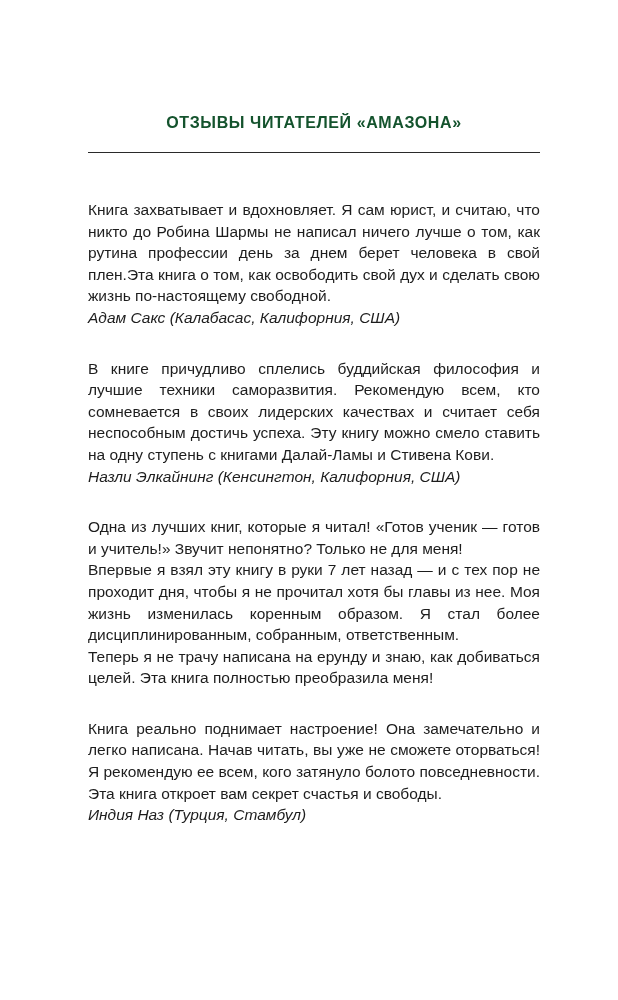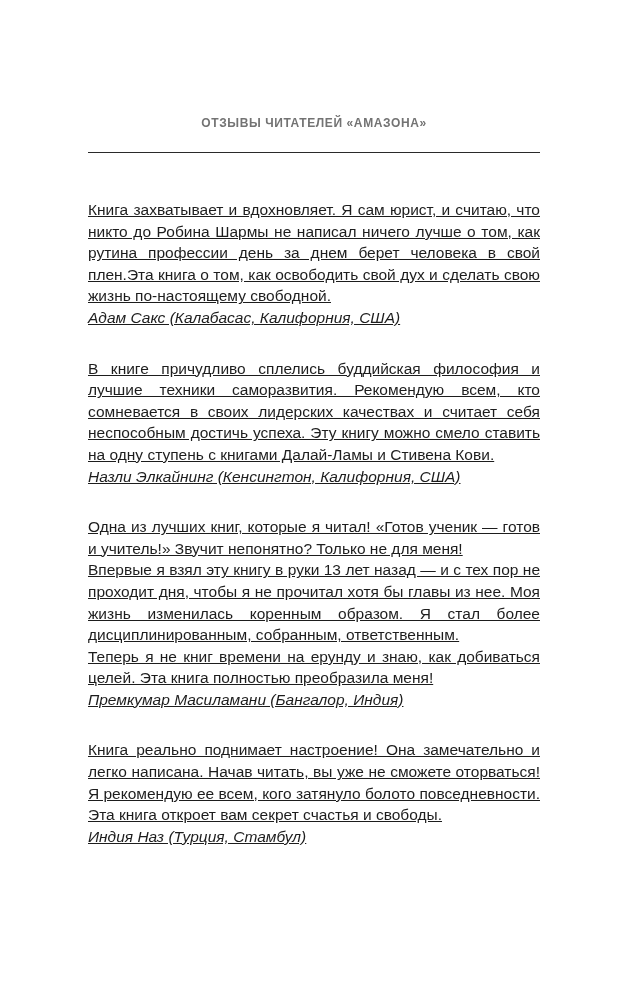--- a/index.html
+++ b/index.html
@@ -17,46 +17,45 @@
   }
   .page {
     box-sizing: border-box;
     width: 618px;
     height: 1000px;
     padding: 113px 78px 0 88px;
   }
   .chapter-title {
     margin: 0;
     text-align: center;
-    font-size: 12px;
+    font-size: 16px;
     line-height: 20px;
     font-weight: 600;
     letter-spacing: 0.6px;
-    color: #737373;
+    color: #14532d;
     white-space: nowrap;
   }
   .title-rule {
     border: none;
     border-top: 1.6px solid #2a2a2a;
     margin: 19px 0 0 0;
   }
   .reviews {
     margin-top: 46px;
   }
   .review {
     margin: 0 0 29px 0;
   }
   .review p {
     margin: 0;
     font-size: 15.5px;
     line-height: 21.6px;
     text-align: justify;
     text-justify: inter-word;
     color: #1d1d1d;
-    text-decoration: underline;
   }
   .attribution {
     margin: 3px 0 0 0;
     font-size: 15.5px;
     line-height: 21.6px;
     font-style: italic;
     text-align: right;
     color: #1d1d1d;
   }
 </style>
@@ -76,23 +75,22 @@
       <p class="attribution">Адам Сакс (Калабасас, Калифорния, США)</p>
     </section>
 
     <section class="review">
       <p>В книге причудливо сплелись буддийская философия и лучшие техники саморазвития. Рекомендую всем, кто сомневается в своих лидерских качествах и считает себя неспособным достичь успеха. Эту книгу можно смело ставить на одну ступень с книгами Далай-Ламы и Стивена Кови.</p>
       <p class="attribution">Назли Элкайнинг (Кенсингтон, Калифорния, США)</p>
     </section>
 
     <section class="review">
       <p>Одна из лучших книг, которые я читал! «Готов ученик — готов и учитель!» Звучит непонятно? Только не для меня!</p>
-      <p>Впервые я взял эту книгу в руки 13 лет назад — и с тех пор не проходит дня, чтобы я не прочитал хотя бы главы из нее. Моя жизнь изменилась коренным образом. Я стал более дисциплинированным, собранным, ответственным.</p>
-      <p>Теперь я не книг времени на ерунду и знаю, как добиваться целей. Эта книга полностью преобразила меня!</p>
-      <p class="attribution">Премкумар Масиламани (Бангалор, Индия)</p>
+      <p>Впервые я взял эту книгу в руки 7 лет назад — и с тех пор не проходит дня, чтобы я не прочитал хотя бы главы из нее. Моя жизнь изменилась коренным образом. Я стал более дисциплинированным, собранным, ответственным.</p>
+      <p>Теперь я не трачу написана на ерунду и знаю, как добиваться целей. Эта книга полностью преобразила меня!</p>
     </section>
 
     <section class="review">
       <p>Книга реально поднимает настроение! Она замечательно и легко написана. Начав читать, вы уже не сможете оторваться! Я рекомендую ее всем, кого затянуло болото повседневности. Эта книга откроет вам секрет счастья и свободы.</p>
       <p class="attribution">Индия Наз (Турция, Стамбул)</p>
     </section>
 
   </div>
 </div>
 

